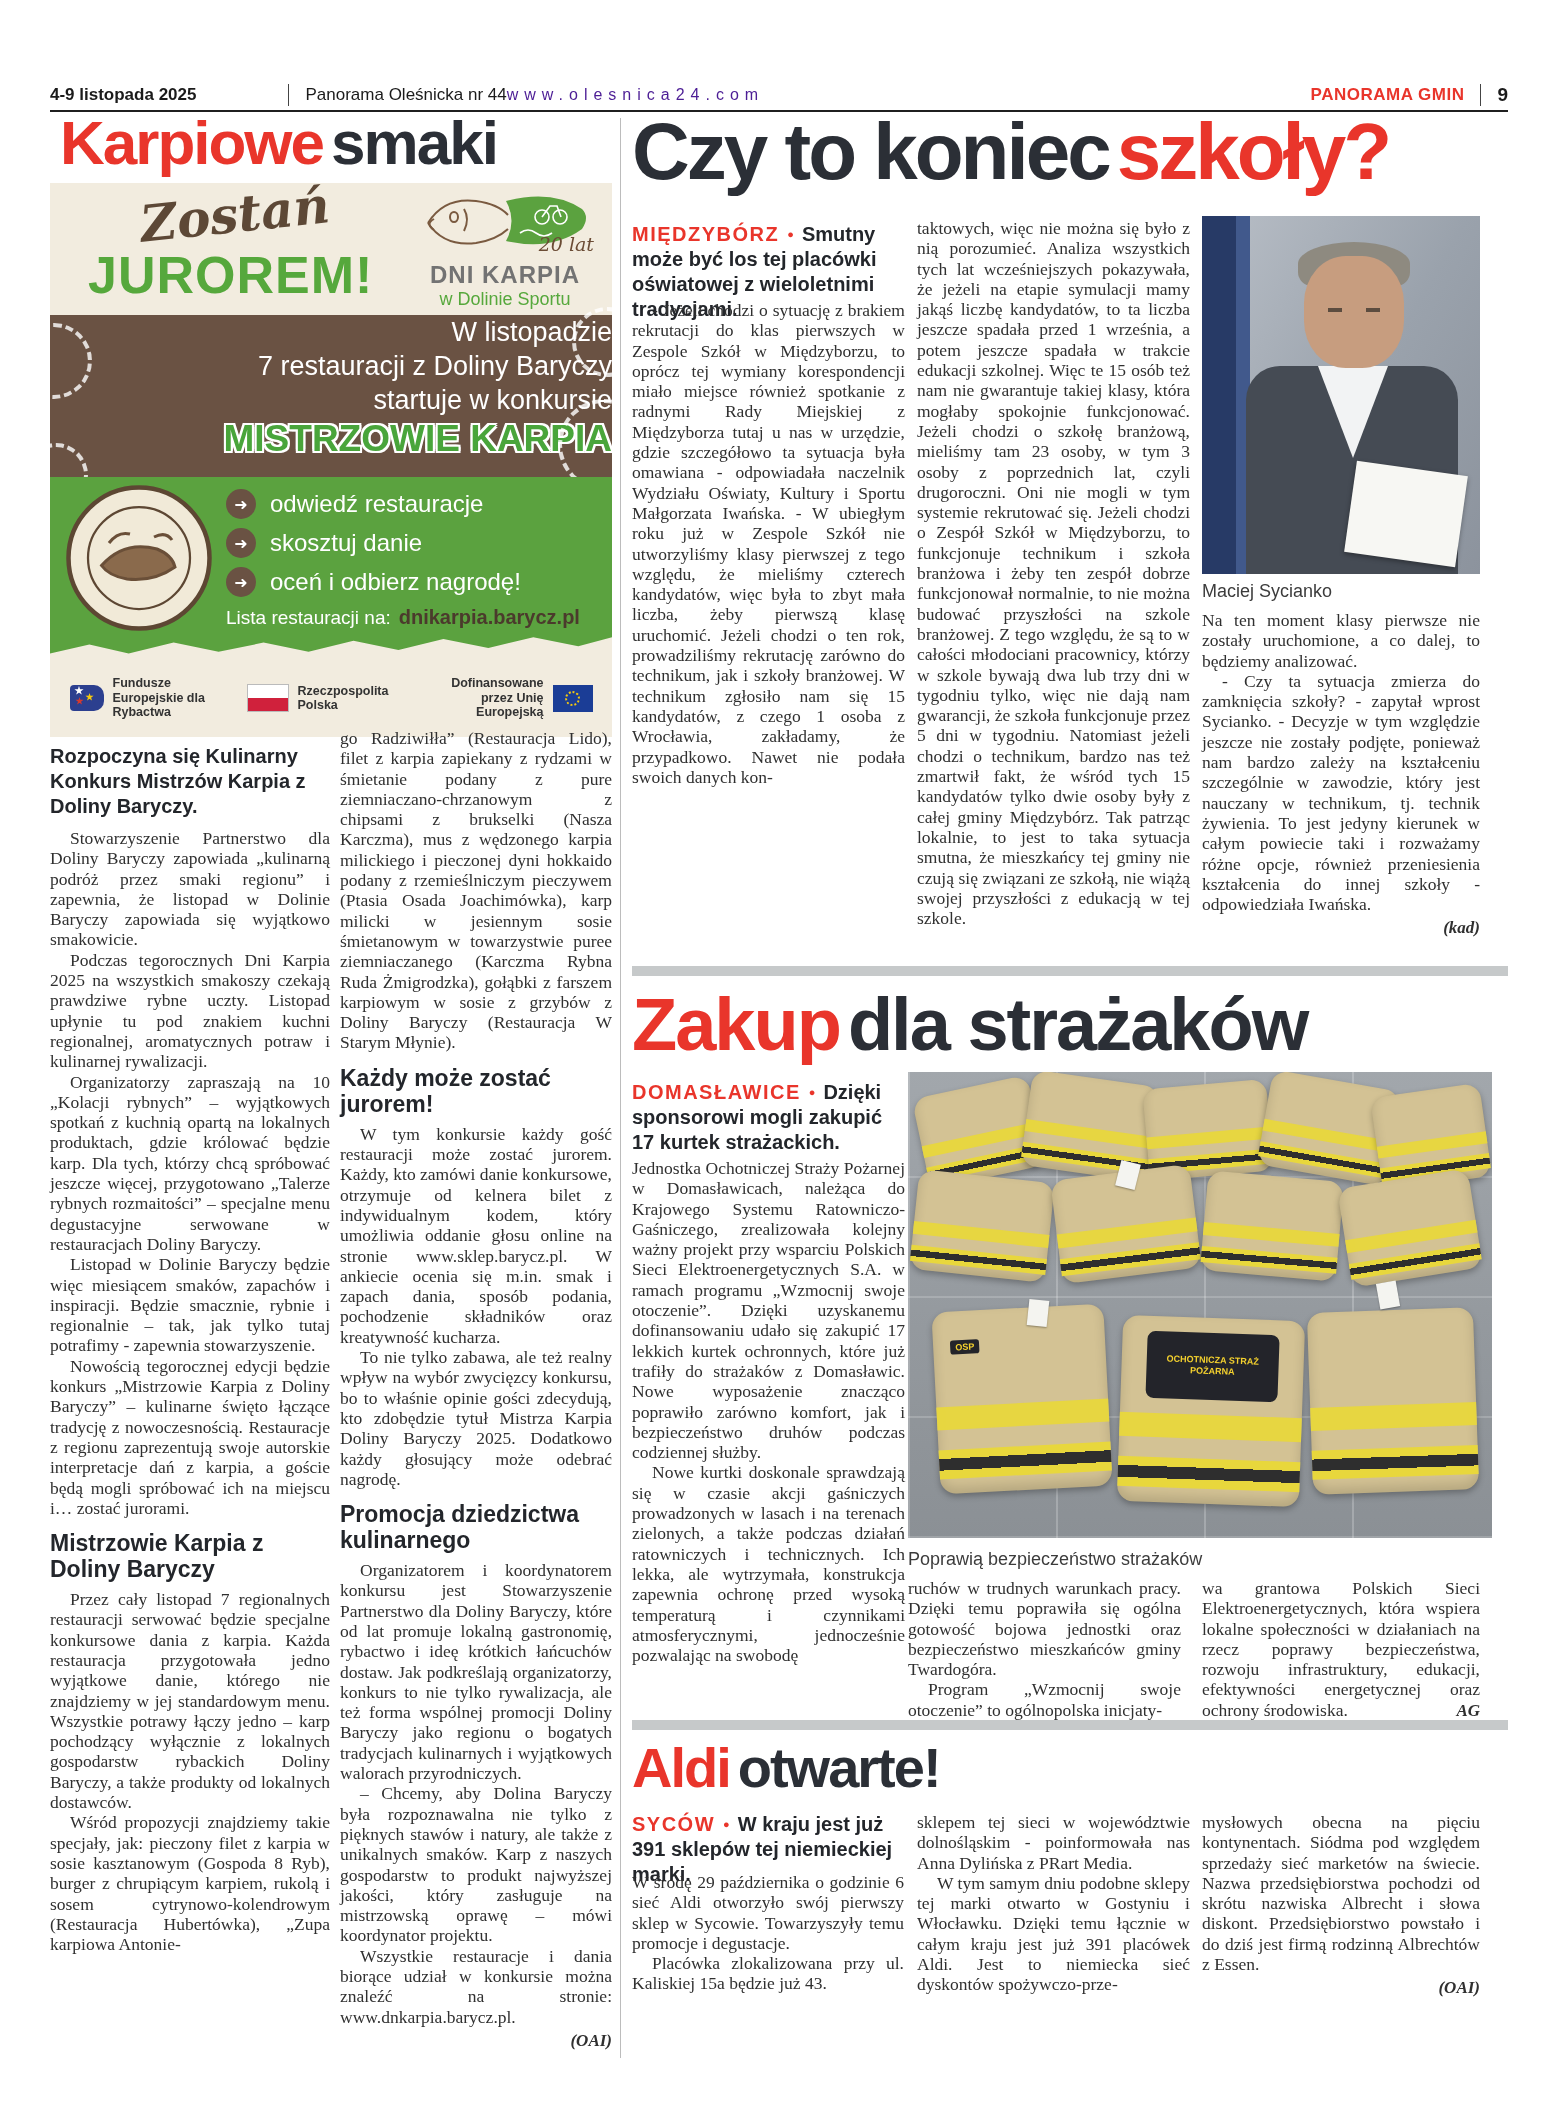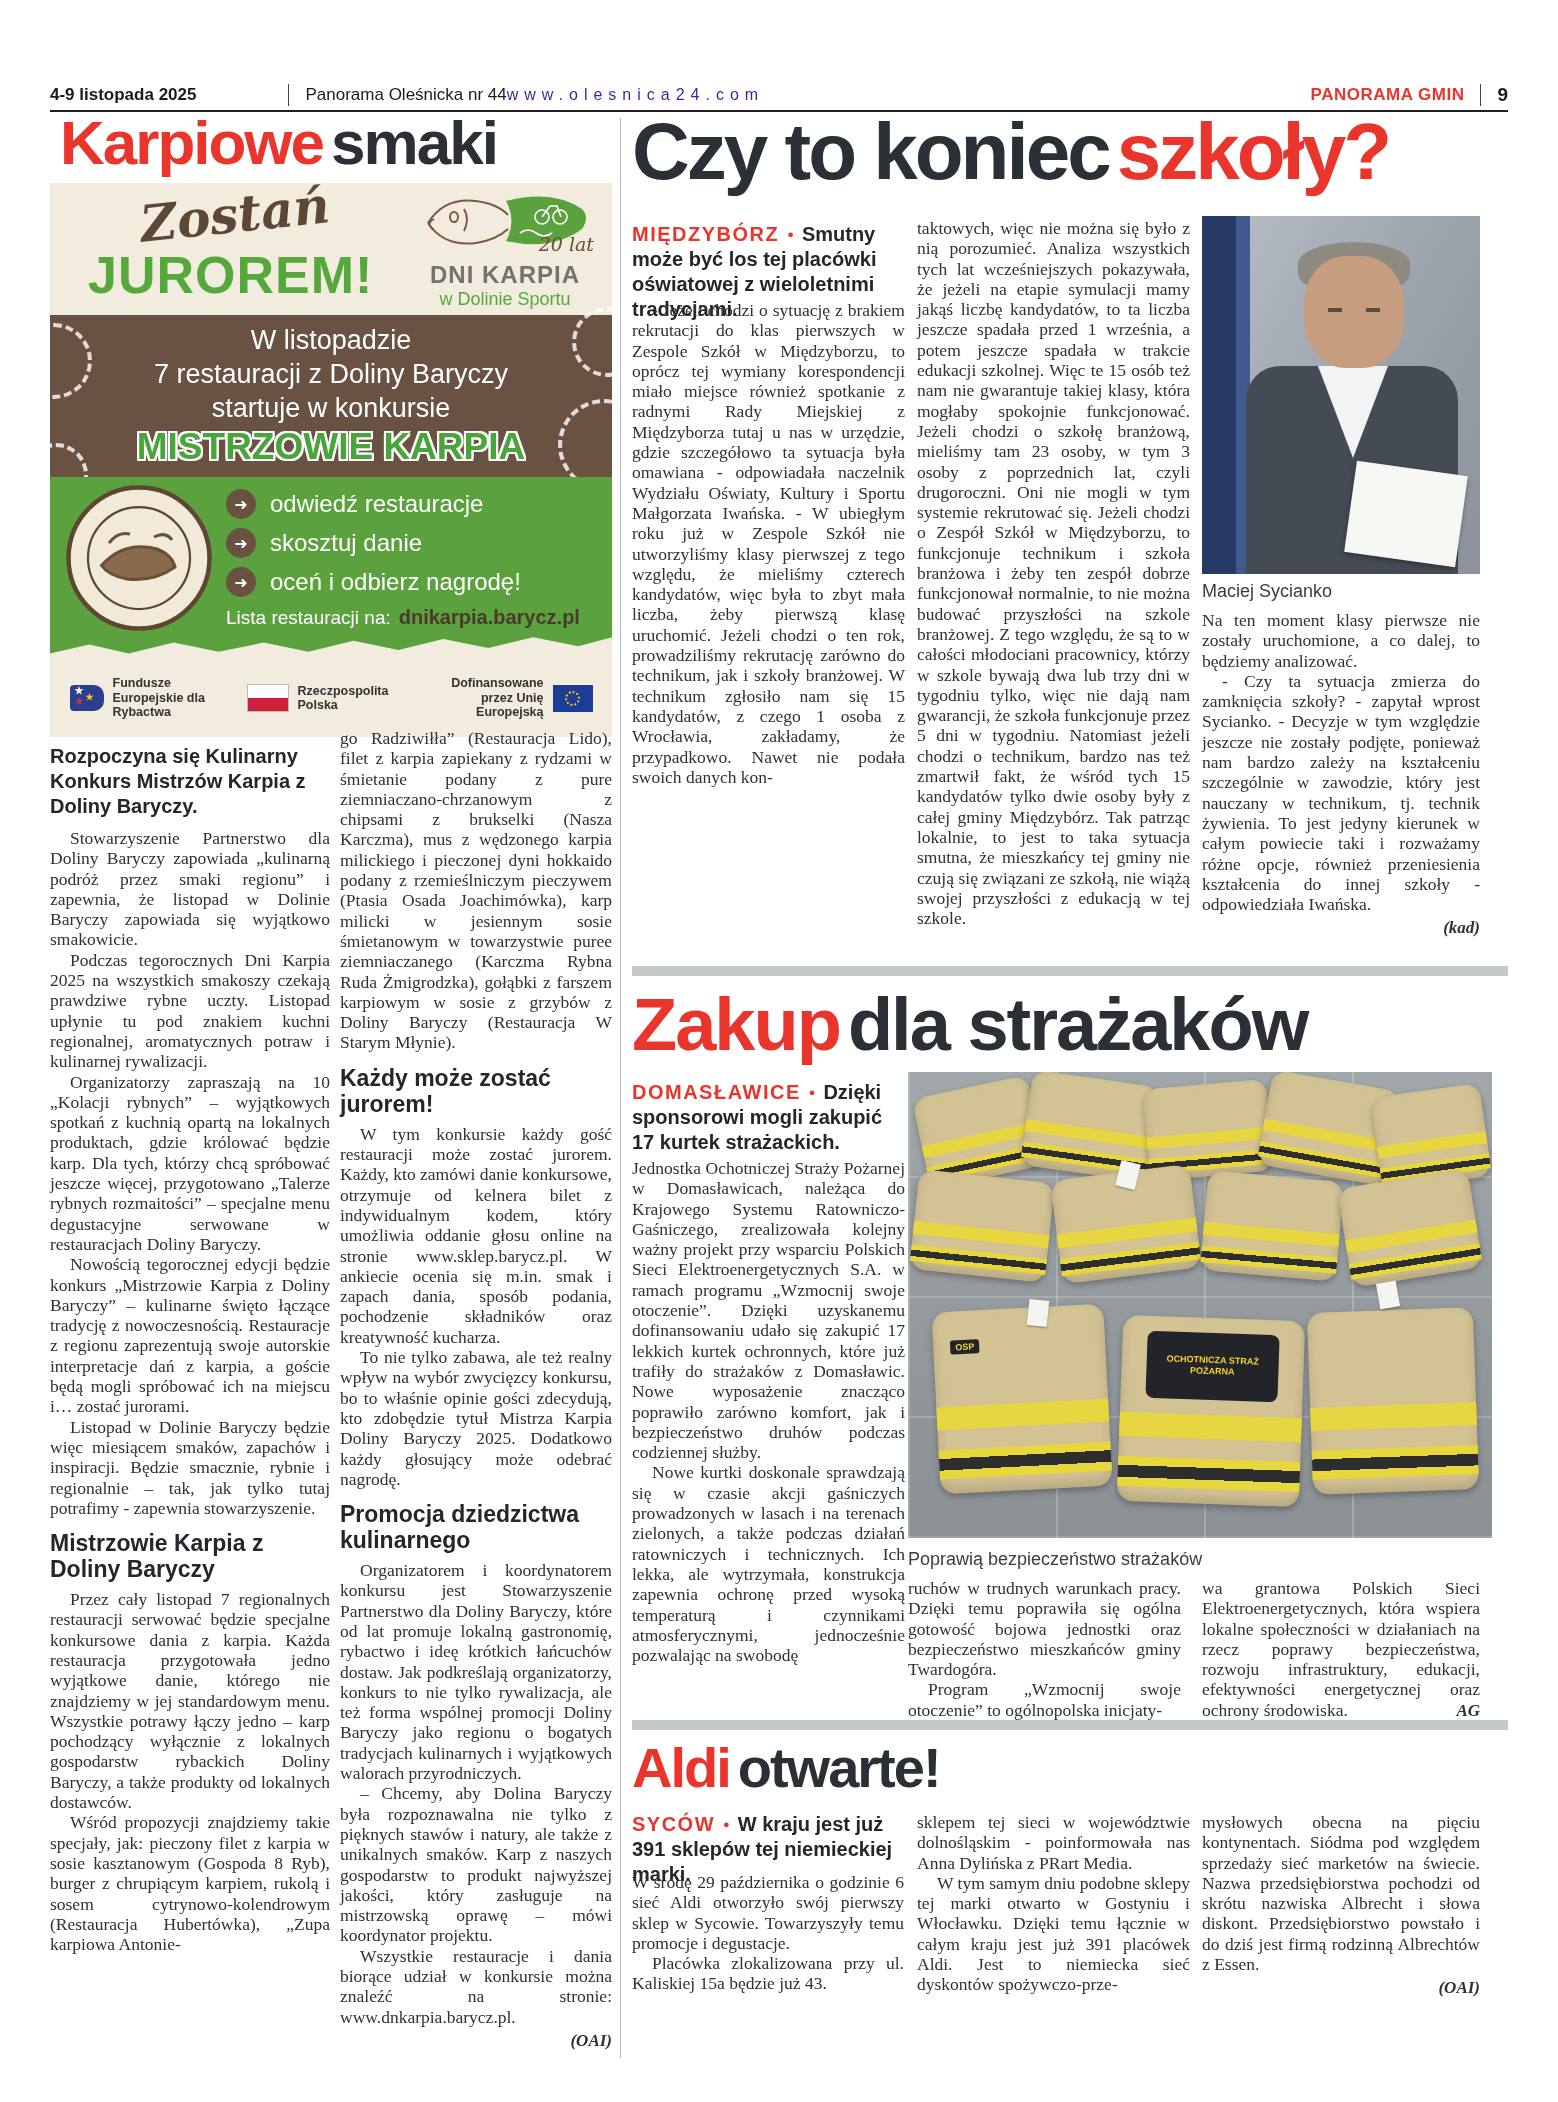--- a/index.html
+++ b/index.html
@@ -69,21 +69,21 @@
   #promo-top{position:relative;height:132px}
   .script-word{position:absolute;left:90px;top:2px;font-family:"DejaVu Serif",serif;font-style:italic;font-weight:bold;
                font-size:50px;color:#5d4836;transform:rotate(-6deg)}
   .big-word{position:absolute;left:38px;top:62px;font-family:"Liberation Sans",sans-serif;font-weight:700;
             font-size:52px;color:#56a83c;letter-spacing:1px}
   #dk-logo{position:absolute;right:12px;top:4px;width:190px;text-align:center}
   .logo-years{position:absolute;right:6px;top:46px;font:italic 19px "DejaVu Serif",serif;color:#6b4c35}
   .logo-title{font:700 24px "Liberation Sans",sans-serif;color:#737373;letter-spacing:1px}
   .logo-sub{font:18px "Liberation Sans",sans-serif;color:#56a83c}
 
-  #promo-brown{position:relative;height:162px;background:var(--brown);color:#fff;text-align:center;padding-top:8px}
+  #promo-brown{position:relative;height:162px;background:var(--brown);color:#fff;text-align:right;}
   .promo-line{font:27px/34px "Liberation Sans",sans-serif}
   .promo-highlight{font:700 37px/44px "Liberation Sans",sans-serif;color:#49a53b;
       text-shadow:-2px 0 #fff,2px 0 #fff,0 -2px #fff,0 2px #fff,-2px -2px #fff,2px 2px #fff,-2px 2px #fff,2px -2px #fff}
   .gear{position:absolute;border:4px dashed rgba(255,255,255,.8);border-radius:50%}
   .gear.g1{left:-34px;top:8px;width:76px;height:76px}
   .gear.g2{left:-26px;bottom:-30px;width:64px;height:64px}
   .gear.g3{right:-30px;top:-8px;width:70px;height:70px}
   .gear.g4{right:-38px;bottom:-14px;width:92px;height:92px}
 
   #promo-green{position:relative;height:182px;background:var(--green);color:#fff;padding:12px 8px 0 176px;
@@ -250,22 +250,22 @@
           </span>
       </div>
     </div>
   </div>
 
   <div id="karp-col1">
       <div class="lead-block">Rozpoczyna się Kulinarny Konkurs Mistrzów Karpia z Doliny Baryczy.</div>
       <div class="para ind">Stowarzyszenie Partnerstwo dla Doliny Baryczy zapowiada „kulinarną podróż przez smaki regionu” i zapewnia, że listopad w Dolinie Baryczy zapowiada się wyjątkowo smakowicie.</div>
       <div class="para ind">Podczas tegorocznych Dni Karpia 2025 na wszystkich smakoszy czekają prawdziwe rybne uczty. Listopad upłynie tu pod znakiem kuchni regionalnej, aromatycznych potraw i kulinarnej rywalizacji.</div>
       <div class="para ind">Organizatorzy zapraszają na 10 „Kolacji rybnych” – wyjątkowych spotkań z kuchnią opartą na lokalnych produktach, gdzie królować będzie karp. Dla tych, którzy chcą spróbować jeszcze więcej, przygotowano „Talerze rybnych rozmaitości” – specjalne menu degustacyjne serwowane w restauracjach Doliny Baryczy.</div>
+      <div class="para ind">Listopad w Dolinie Baryczy będzie więc miesiącem smaków, zapachów i inspiracji. Będzie smacznie, rybnie i regionalnie – tak, jak tylko tutaj potrafimy - zapewnia stowarzyszenie.</div>
       <div class="para ind">Nowością tegorocznej edycji będzie konkurs „Mistrzowie Karpia z Doliny Baryczy” – kulinarne święto łączące tradycję z nowoczesnością. Restauracje z regionu zaprezentują swoje autorskie interpretacje dań z karpia, a goście będą mogli spróbować ich na miejscu i… zostać jurorami.</div>
-      <div class="para ind">Listopad w Dolinie Baryczy będzie więc miesiącem smaków, zapachów i inspiracji. Będzie smacznie, rybnie i regionalnie – tak, jak tylko tutaj potrafimy - zapewnia stowarzyszenie.</div>
       <div class="subhead">Mistrzowie Karpia z Doliny Baryczy</div>
       <div class="para ind">Przez cały listopad 7 regionalnych restauracji serwować będzie specjalne konkursowe dania z karpia. Każda restauracja przygotowała jedno wyjątkowe danie, którego nie znajdziemy w jej standardowym menu. Wszystkie potrawy łączy jedno – karp pochodzący wyłącznie z lokalnych gospodarstw rybackich Doliny Baryczy, a także produkty od lokalnych dostawców.</div>
       <div class="para ind">Wśród propozycji znajdziemy takie specjały, jak: pieczony filet z karpia w sosie kasztanowym (Gospoda 8 Ryb), burger z chrupiącym karpiem, rukolą i sosem cytrynowo-kolendrowym (Restauracja Hubertówka), „Zupa karpiowa Antonie-</div>
     </div>
   <div id="karp-col2">
       <div class="para">go Radziwiłła” (Restauracja Lido), filet z karpia zapiekany z rydzami w śmietanie podany z pure ziemniaczano-chrzanowym z chipsami z brukselki (Nasza Karczma), mus z wędzonego karpia milickiego i pieczonej dyni hokkaido podany z rzemieślniczym pieczywem (Ptasia Osada Joachimówka), karp milicki w jesiennym sosie śmietanowym w towarzystwie puree ziemniaczanego (Karczma Rybna Ruda Żmigrodzka), gołąbki z farszem karpiowym w sosie z grzybów z Doliny Baryczy (Restauracja W Starym Młynie).</div>
       <div class="subhead">Każdy może zostać jurorem!</div>
       <div class="para ind">W tym konkursie każdy gość restauracji może zostać jurorem. Każdy, kto zamówi danie konkursowe, otrzymuje od kelnera bilet z indywidualnym kodem, który umożliwia oddanie głosu online na stronie www.sklep.barycz.pl. W ankiecie ocenia się m.in. smak i zapach dania, sposób podania, pochodzenie składników oraz kreatywność kucharza.</div>
       <div class="para ind">To nie tylko zabawa, ale też realny wpływ na wybór zwycięzcy konkursu, bo to właśnie opinie gości zdecydują, kto zdobędzie tytuł Mistrza Karpia Doliny Baryczy 2025. Dodatkowo każdy głosujący może odebrać nagrodę.</div>
       <div class="subhead">Promocja dziedzictwa kulinarnego</div>

